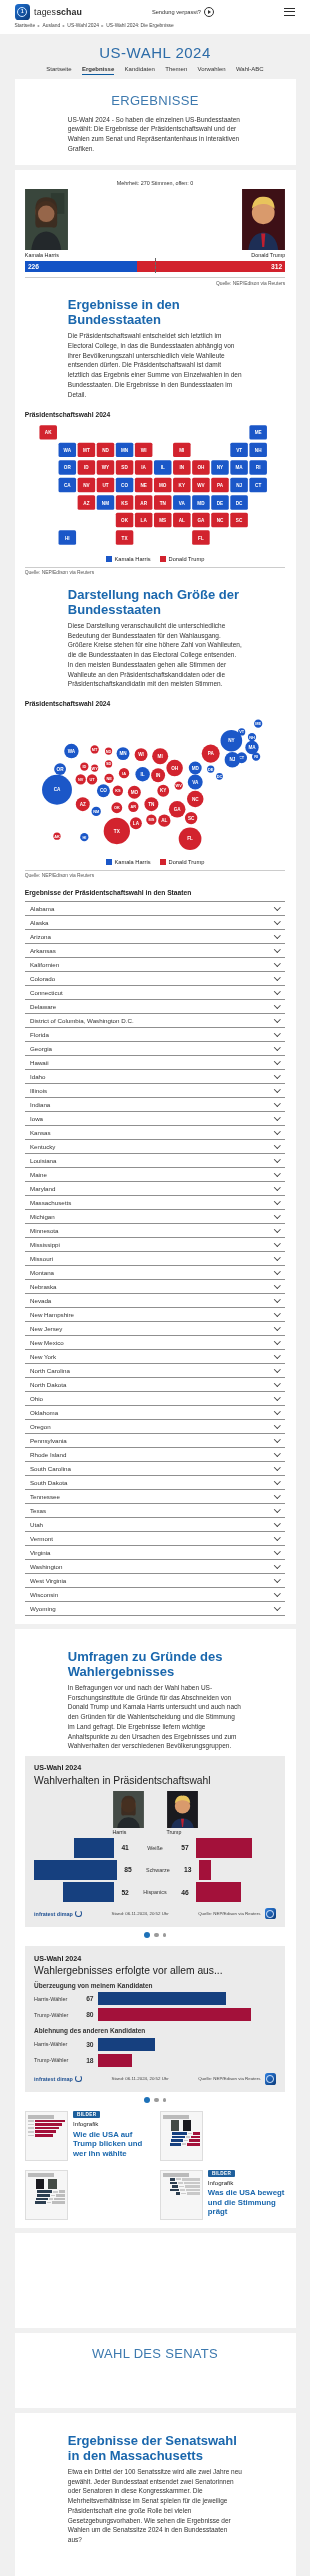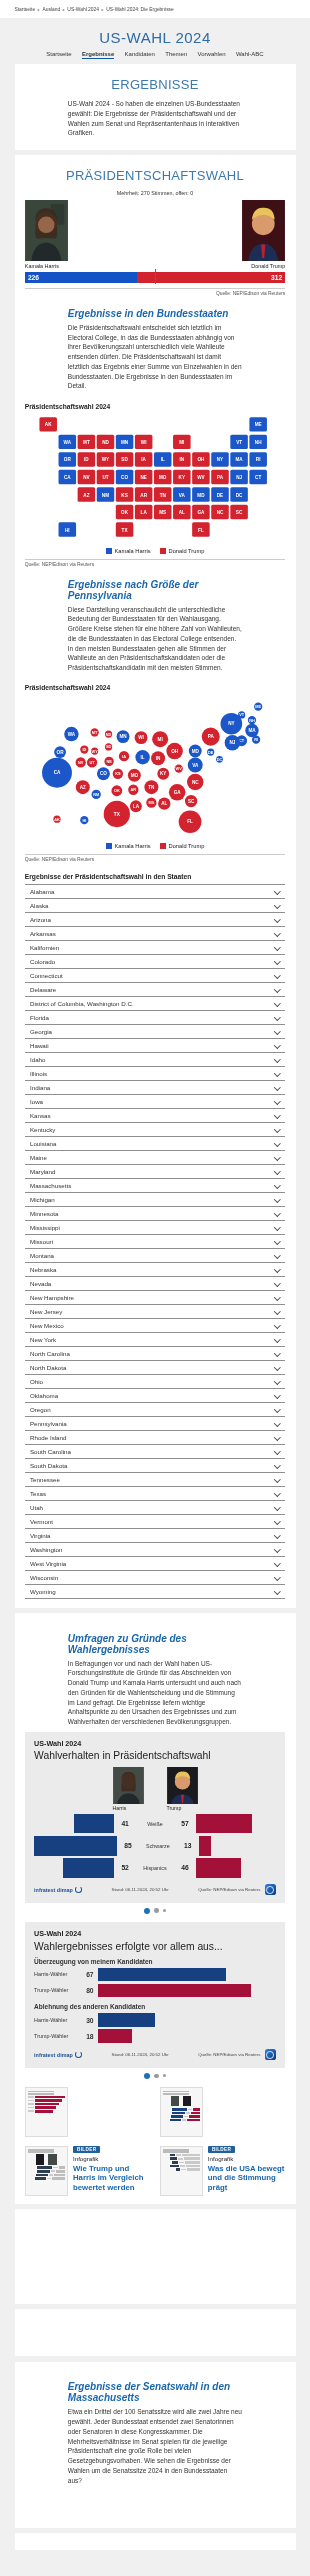--- a/index.html
+++ b/index.html
@@ -24,21 +24,21 @@
   .hero{text-align:center;padding:7.2px 0 0;}
   .hero h1{margin:3.1px 0 5.2px;font-size:15px;font-weight:400;color:#2d6ca8;letter-spacing:0.5px;}
   .tabs{display:flex;justify-content:center;gap:10.3px;font-size:6px;color:#333;padding-bottom:4.1px;}
   .tab{padding-bottom:1.6px;cursor:pointer;}
   .tab.active{font-weight:bold;border-bottom:1.6px solid #0c5a9e;}
   
   .card{background:#fff;margin:0 14.5px 5.2px;padding:8.3px 10.3px;}
   .section-title{color:#3d79ae;font-size:13px;font-weight:400;text-align:center;letter-spacing:0.3px;margin:5.2px 0 7.2px;}
   .col{margin:0 43px;}
   .col p, .lead{font-size:6.5px;line-height:1.5;color:#333;margin:3.1px 0;}
-  h3.sub{color:#1a67ad;font-size:10px;font-weight:bold;margin:11.4px 0 4.1px;font-style:italic;}
+  h3.sub{color:#1a67ad;font-size:13px;font-weight:bold;margin:11.4px 0 4.1px;}
   .chart-label{font-weight:bold;font-size:6.7px;color:#1d1d1d;margin:11.4px 0 4.1px;}
   
   .maj-note{text-align:center;font-size:5.4px;color:#333;margin:1px 0 3.1px;}
   .cands{display:flex;justify-content:space-between;align-items:flex-start;}
   .photo{width:43px;height:61px;position:relative;overflow:hidden;}
   .photo svg{display:block;}
   .cand-names{display:flex;justify-content:space-between;font-size:5.4px;color:#222;margin:2.1px 0 3.1px;}
   .evbar{display:flex;height:11.4px;position:relative;font-size:6.7px;font-weight:bold;color:#fff;}
   .evbar .h{background:#1353c5;display:flex;align-items:center;padding-left:3.1px;}
   .evbar .t{background:#d2222d;display:flex;align-items:center;justify-content:flex-end;padding-right:3.1px;flex:1;}
@@ -97,20 +97,37 @@
   .t-title{font-size:7.8px;font-weight:bold;color:#1a67ad;line-height:1.25;cursor:pointer;}
   .embed-ph{width:100%;}
   svg text{font-family:"Liberation Sans",sans-serif;}
 </style>
 </head>
 <body>
 
 <div class="page" data-name="page">
 
   <div class="topbar" data-name="top-header">
+    <div class="topbar-row">
+      <div class="logo-wrap" data-name="tagesschau-logo">
+        <div class="ts-logo" data-name="tagesschau-app-icon">
+            <span class="ring">1</span>
+          </div>
+        <div class="wordmark" data-name="tagesschau-wordmark"><span>tages</span><b>schau</b></div>
+      </div>
+      <div class="missed" data-name="sendung-verpasst-link">
+        <span data-name="sendung-verpasst-label">Sendung verpasst?</span>
+        <span class="play-ic" data-name="play-icon"></span>
+      </div>
+      <div class="burger" data-name="menu-icon">
+          <i></i>
+          <i></i>
+          <i></i>
+        </div>
+    </div>
     <div class="crumbs" id="crumbs" data-name="breadcrumb">
         <span data-name="breadcrumb-item">Startseite</span>
         <span class="sep" data-name="breadcrumb-separator">▸</span>
         <span data-name="breadcrumb-item">Ausland</span>
         <span class="sep" data-name="breadcrumb-separator">▸</span>
         <span data-name="breadcrumb-item">US-Wahl 2024</span>
         <span class="sep" data-name="breadcrumb-separator">▸</span>
         <span data-name="breadcrumb-item">US-Wahl 2024: Die Ergebnisse</span>
       </div>
   </div>
@@ -128,21 +145,20 @@
   </div>
 
   <div class="card" data-name="intro-card">
     <div class="section-title" data-name="section-title-ergebnisse">ERGEBNISSE</div>
     <div class="col">
         <p class="lead" data-name="intro-text">US-Wahl 2024 - So haben die einzelnen US-Bundesstaaten gewählt: Die Ergebnisse der Präsidentschaftswahl und der Wahlen zum Senat und Repräsentantenhaus in interaktiven Grafiken.</p>
       </div>
   </div>
 
   <div class="card" data-name="president-card">
-    <div class="section-title" data-name="section-title-praesidentschaftswahl">PRÄSIDENTSCHAFTSWAHL</div>
     <div class="maj-note" data-name="majority-note">Mehrheit: 270 Stimmen, offen: 0</div>
 
     <div class="cands">
       <div class="photo" data-name="harris-photo">
         <svg width="43" height="61" viewBox="0 0 83 118">
             <rect width="83" height="118" fill="#39463c"></rect>
             <rect x="50" y="8" width="26" height="40" fill="#2e3a31"></rect>
             <circle cx="41" cy="44" r="21" fill="#8a5a3b"></circle>
             <path d="M20 44 Q18 16 41 16 Q64 16 62 44 L62 60 Q64 78 52 74 L30 74 Q18 78 20 60 Z" fill="#3d2a1e" opacity=".9"></path>
             <circle cx="41" cy="48" r="16" fill="#96664a"></circle>
@@ -387,21 +403,21 @@
           <text x="156" y="92" text-anchor="middle" fill="#fff" font-size="9" font-weight="bold">WY</text>
         </g>
       </svg>
     <div class="legend" id="legend1" data-name="map-legend">
         <span data-name="legend-item"><i class="sw" data-name="legend-swatch" style="background: rgb(27, 87, 200);"></i>Kamala Harris</span>
         <span data-name="legend-item"><i class="sw" data-name="legend-swatch" style="background: rgb(210, 35, 46);"></i>Donald Trump</span>
       </div>
     <div class="src-line" data-name="map-source">Quelle: NEP/Edison via Reuters</div>
 
     <div class="col">
-      <h3 class="sub" data-name="size-heading">Ergebnisse nach Größe der Pennsylvania</h3>
+      <h3 class="sub" data-name="size-heading">Darstellung nach Größe der Bundesstaaten</h3>
       <p data-name="size-text">Diese Darstellung veranschaulicht die unterschiedliche Bedeutung der Bundesstaaten für den Wahlausgang. Größere Kreise stehen für eine höhere Zahl von Wahlleuten, die die Bundesstaaten in das Electoral College entsenden. In den meisten Bundesstaaten gehen alle Stimmen der Wahlleute an den Präsidentschaftskandidaten oder die Präsidentschaftskandidatin mit den meisten Stimmen.</p>
     </div>
 
     <div class="chart-label" data-name="bubble-map-label">Präsidentschaftswahl 2024</div>
     <svg id="bubblemap" width="260" height="141" viewBox="0 0 504 272" data-name="us-states-cartogram">
         <g data-name="state-bubble-AL">
           <circle cx="270" cy="210" r="12" fill="#d2232e"></circle>
           <text x="270" y="213" text-anchor="middle" fill="#fff" font-size="9" font-weight="bold">AL</text>
         </g>
         <g data-name="state-bubble-AK">
@@ -959,20 +975,25 @@
             </div>
             <div class="rowbar">
               <div style="width: 6.2px; height: 1.6px; background: rgb(204, 204, 204);"></div>
               <div class="rb" style="width: 20.7px; background: rgb(163, 17, 58);"></div>
             </div>
             <div class="rowbar">
               <div style="width: 6.2px; height: 1.6px; background: rgb(204, 204, 204);"></div>
               <div class="rb" style="width: 17.6px; background: rgb(163, 17, 58);"></div>
             </div>
           </div>
+          <div class="t-col">
+            <span class="badge" data-name="bilder-badge">BILDER</span>
+            <span class="t-kick" data-name="teaser-kicker">Infografik</span>
+            <span class="t-title" data-name="teaser-title">Wie die USA auf Trump blicken und wer ihn wählte</span>
+          </div>
         </div>
         <div class="teaser" data-name="teaser">
           <div class="thumb" data-name="teaser-thumbnail">
             <div class="tl"></div>
             <div class="tl"></div>
             <div class="rowbar" style="justify-content: center; gap: 4.1px; margin: 1.6px 0px;">
               <div class="mini-ph" style="background: rgb(68, 75, 70);"></div>
               <div class="mini-ph" style="background: rgb(26, 26, 31);"></div>
             </div>
             <div class="rowbar">
@@ -1019,25 +1040,20 @@
               <div class="rb" style="width: 12.4px; background: rgb(44, 62, 80); margin-left: auto;"></div>
               <div style="width: 4.1px; height: 1.6px; background: rgb(204, 204, 204);"></div>
               <div class="rb" style="width: 10.3px; background: rgb(189, 189, 189);"></div>
             </div>
             <div class="rowbar">
               <div class="rb" style="width: 11.4px; background: rgb(44, 62, 80); margin-left: auto;"></div>
               <div style="width: 4.1px; height: 1.6px; background: rgb(204, 204, 204);"></div>
               <div class="rb" style="width: 12.4px; background: rgb(189, 189, 189);"></div>
             </div>
           </div>
-          <div class="t-col">
-            <span class="badge" data-name="bilder-badge">BILDER</span>
-            <span class="t-kick" data-name="teaser-kicker">Infografik</span>
-            <span class="t-title" data-name="teaser-title">Wie Trump und Harris im Vergleich bewertet werden</span>
-          </div>
         </div>
         <div class="teaser" data-name="teaser">
           <div class="thumb" data-name="teaser-thumbnail">
             <div class="tl"></div>
             <div class="tl"></div>
             <div class="rowbar">
               <div class="rb" style="width: 5.2px; background: rgb(44, 62, 80); margin-left: auto;"></div>
               <div style="width: 5.2px; height: 1.6px; background: rgb(204, 204, 204);"></div>
               <div class="rb" style="width: 17.6px; background: rgb(201, 201, 201);"></div>
             </div>
@@ -1069,20 +1085,21 @@
           </div>
         </div>
       </div>
   </div>
 
   <div class="card" data-name="house-card">
     <div class="embed-ph" style="height:78px" data-name="house-embed-placeholder"></div>
   </div>
 
   <div class="card" data-name="senate-card">
+    <div class="section-title" data-name="section-title-senat">WAHL DES SENATS</div>
     <div class="embed-ph" style="height:31px" data-name="senate-embed-placeholder"></div>
   </div>
 
   <div class="card" data-name="senate-results-card">
     <div class="col">
       <h3 class="sub" data-name="senate-heading">Ergebnisse der Senatswahl in den Massachusetts</h3>
       <p data-name="senate-text">Etwa ein Drittel der 100 Senatssitze wird alle zwei Jahre neu gewählt. Jeder Bundesstaat entsendet zwei Senatorinnen oder Senatoren in diese Kongresskammer. Die Mehrheitsverhältnisse im Senat spielen für die jeweilige Präsidentschaft eine große Rolle bei vielen Gesetzgebungsvorhaben. Wie sehen die Ergebnisse der Wahlen um die Senatssitze 2024 in den Bundesstaaten aus?</p>
     </div>
     <div class="embed-ph" style="height:31px" data-name="senate-map-placeholder"></div>
   </div>

